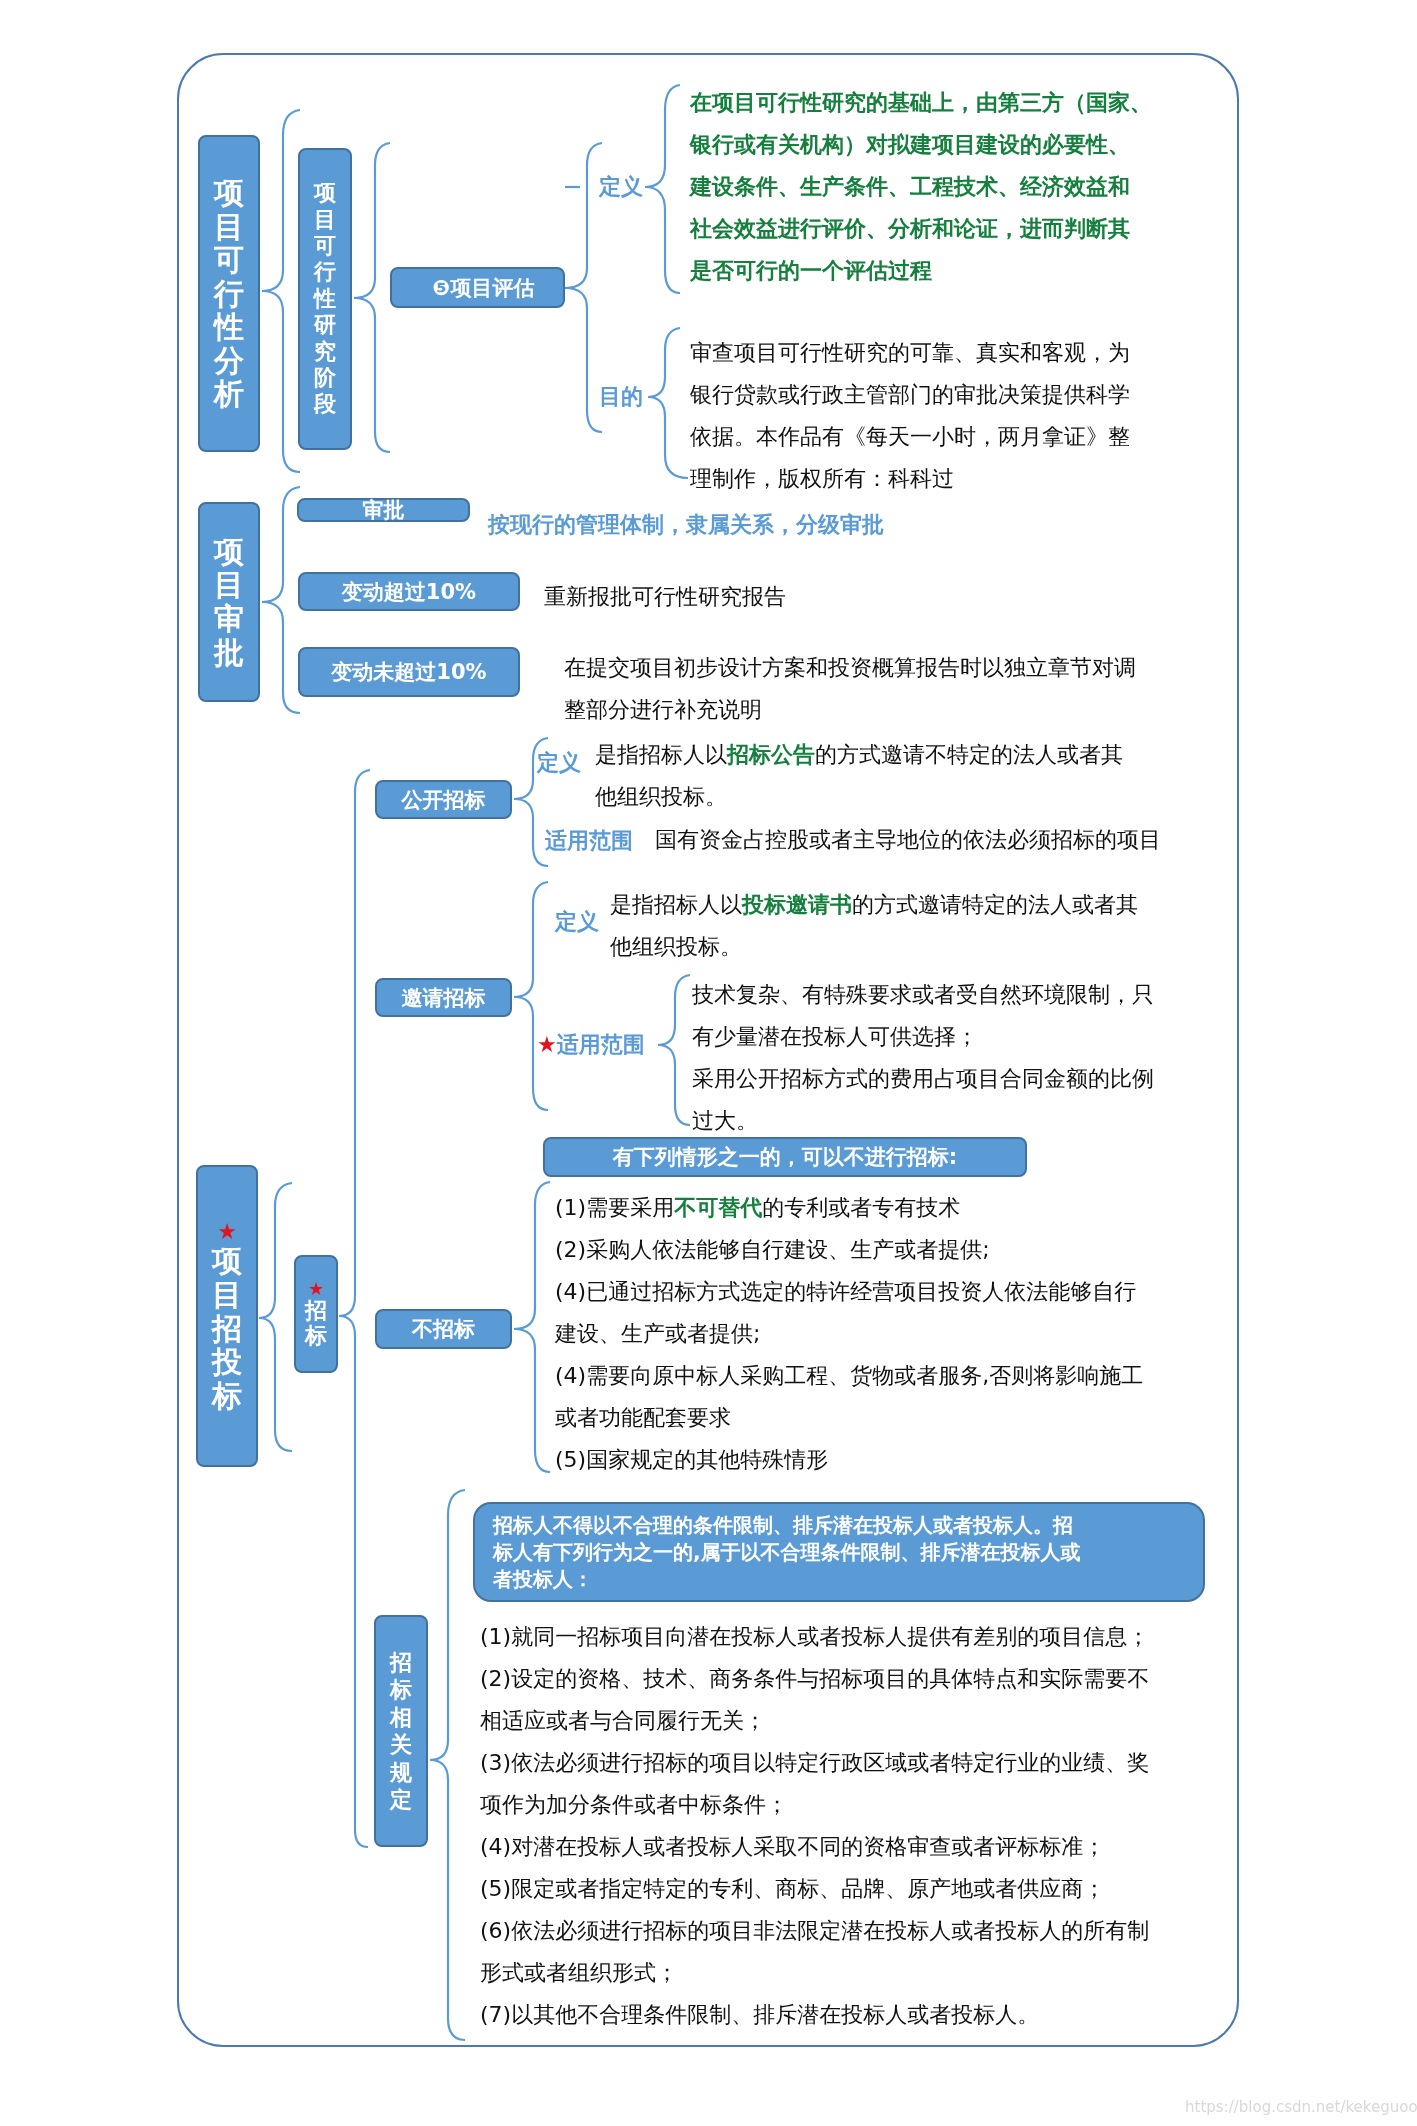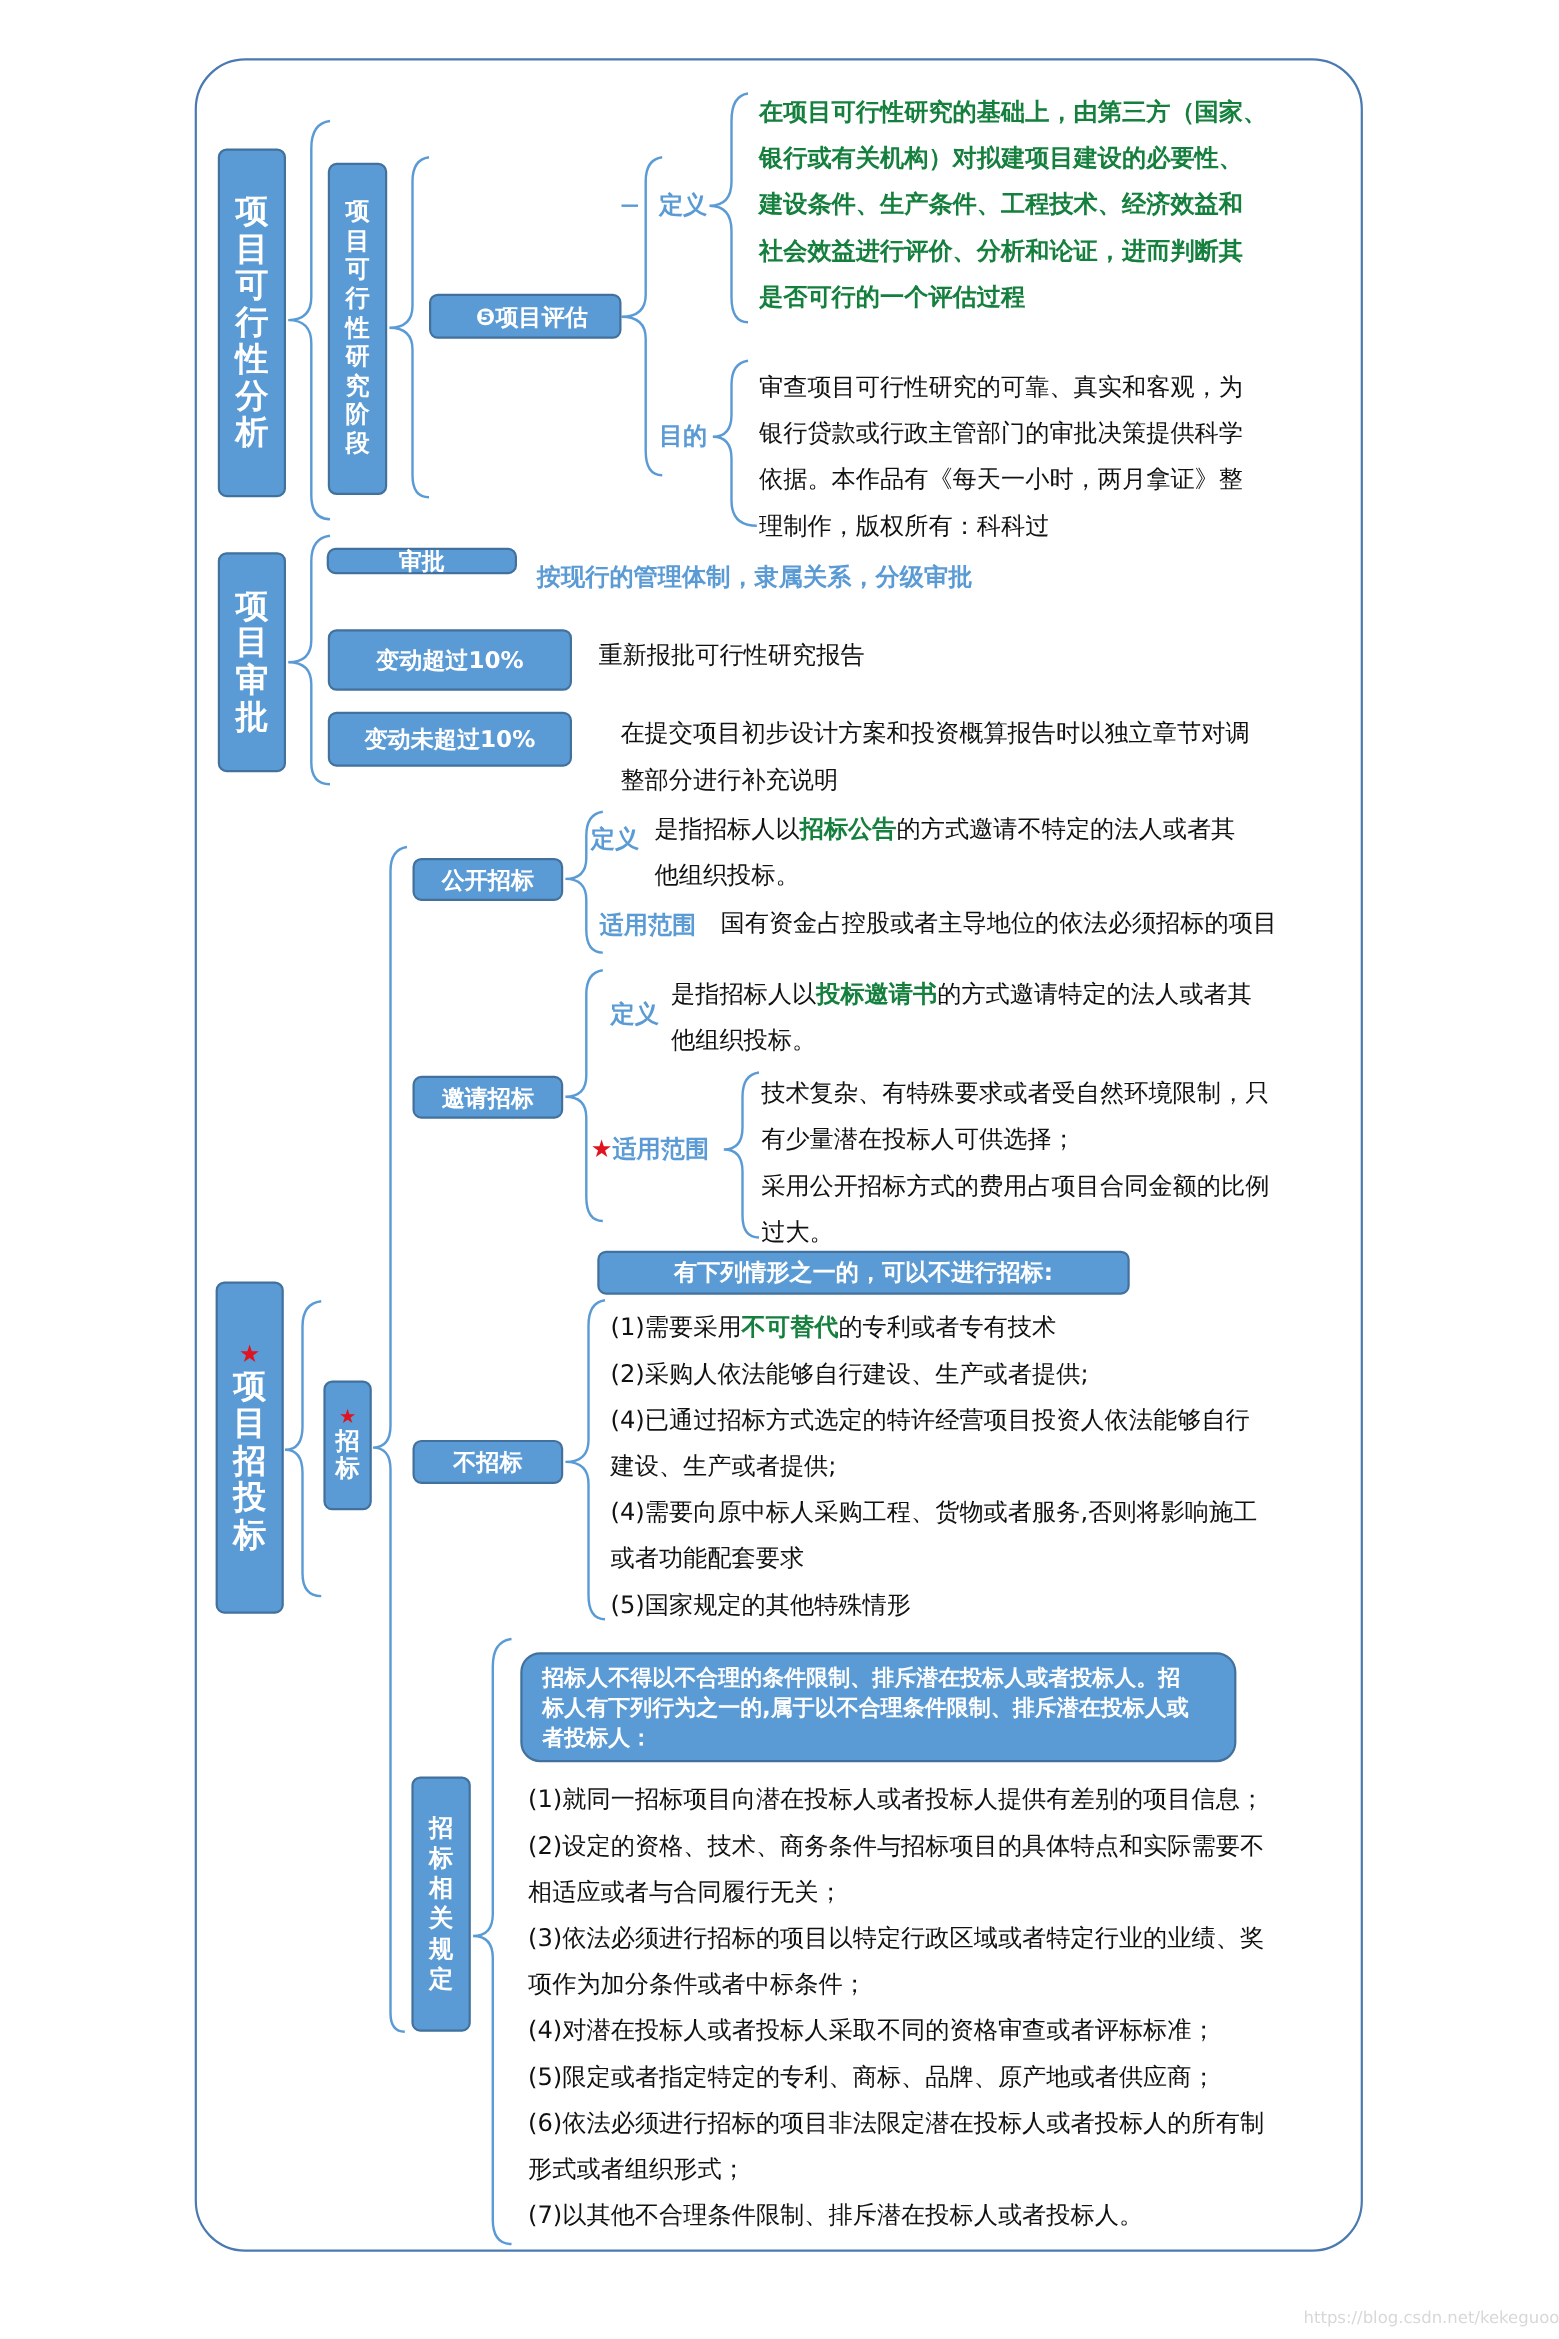--- a/index.html
+++ b/index.html
@@ -89,21 +89,21 @@
 
 <div class="box vbox" style="left:198px;top:502px;width:62px;height:200px;font-size:30px;">
   <span>项</span>
   <span>目</span>
   <span>审</span>
   <span>批</span>
 </div>
 <div class="box hbox" style="left:297px;top:498px;width:173px;height:24px;">审批</div>
 <div class="lbl" style="left:488px;top:510px;">按现行的管理体制，隶属关系，分级审批</div>
 
-<div class="box hbox" style="left:298px;top:572px;width:222px;height:56px;">变动超过10%</div>
+<div class="box hbox" style="left:298px;top:572px;width:222px;height:39px;">变动超过10%</div>
 <div class="txt" style="left:544px;top:576px;">
   <span class="ln">重新报批可行性研究报告</span>
 </div>
 
 <div class="box hbox" style="left:298px;top:647px;width:222px;height:50px;">变动未超过10%</div>
 <div class="txt" style="left:544px;top:647px;margin-left:20px;">
   <span class="ln">在提交项目初步设计方案和投资概算报告时以独立章节对调</span>
   <span class="ln">整部分进行补充说明</span>
 </div>
 
@@ -159,21 +159,21 @@
 </div>
 
 <div class="box vbox" style="left:374px;top:1615px;width:54px;height:232px;font-size:22px;line-height:1.25;">
   <span>招</span>
   <span>标</span>
   <span>相</span>
   <span>关</span>
   <span>规</span>
   <span>定</span>
 </div>
-<div class="hdr" style="left:473px;top:1502px;width:651px;height:100px;border-radius:18px;padding:8px 0 0 18px;font-size:20px;line-height:27px;">
+<div class="hdr" style="left:473px;top:1502px;width:732px;height:100px;border-radius:18px;padding:8px 0 0 18px;font-size:20px;line-height:27px;">
   <div>招标人不得以不合理的条件限制、排斥潜在投标人或者投标人。招</div>
   <div>标人有下列行为之一的,属于以不合理条件限制、排斥潜在投标人或</div>
   <div>者投标人：</div>
 </div>
 <div class="txt" style="left:480px;top:1616px;">
   <span class="ln">(1)就同一招标项目向潜在投标人或者投标人提供有差别的项目信息；</span>
   <span class="ln">(2)设定的资格、技术、商务条件与招标项目的具体特点和实际需要不</span>
   <span class="ln">相适应或者与合同履行无关；</span>
   <span class="ln">(3)依法必须进行招标的项目以特定行政区域或者特定行业的业绩、奖</span>
   <span class="ln">项作为加分条件或者中标条件；</span>

